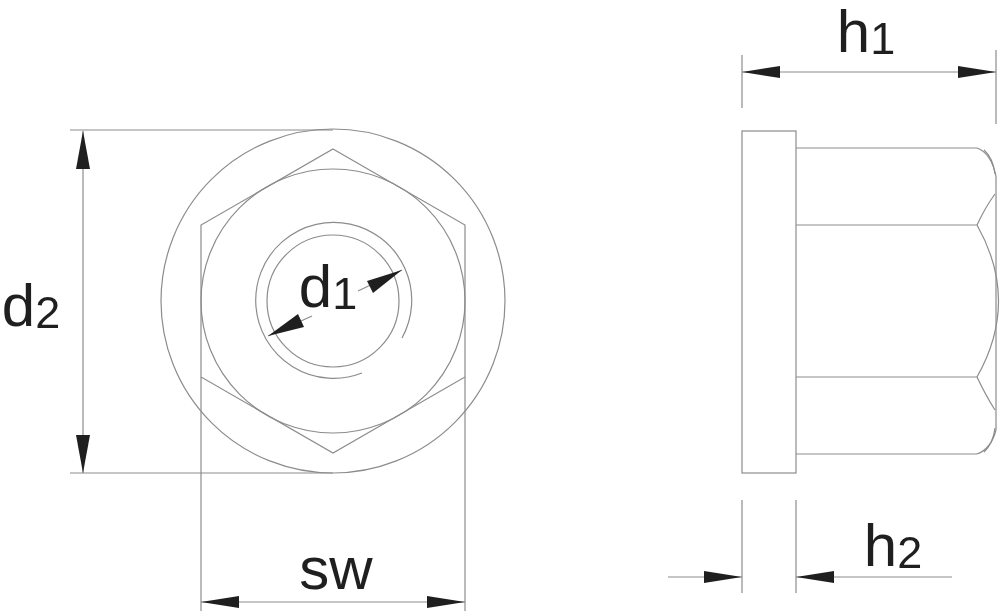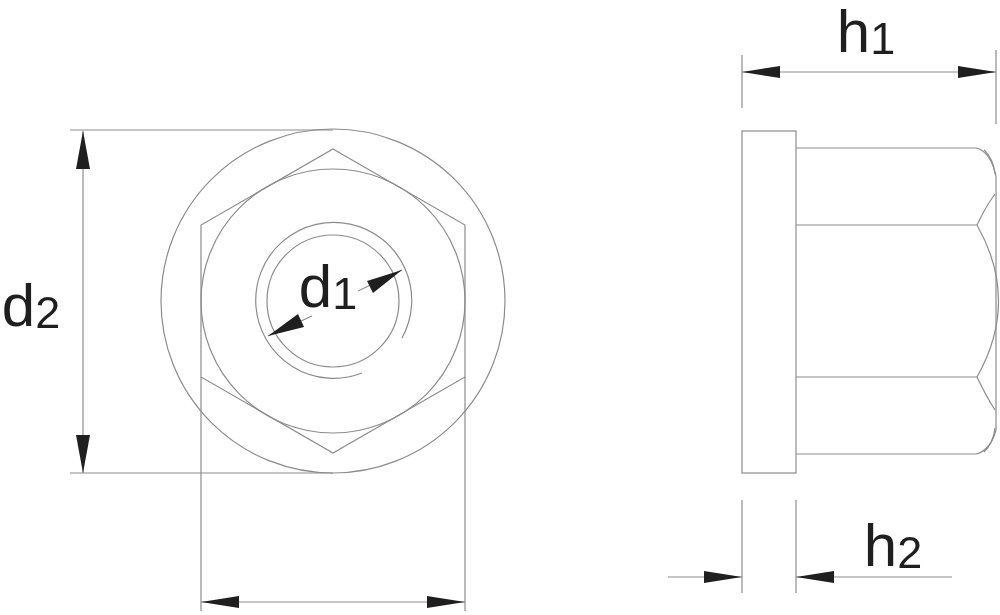--- a/index.html
+++ b/index.html
@@ -95,20 +95,24 @@
   <div class="dim-label" style="left:31px;  top:306px;">
     <span class="main">d</span>
       <span class="sub">2</span>
   </div>
 
   <div class="dim-label" style="left:328px; top:287px;">
     <span class="main">d</span>
       <span class="sub">1</span>
   </div>
 
+  <div class="dim-label" style="left:336px; top:569px;">
+    <span class="main">sw</span>
+      <span class="sub"></span>
+  </div>
 
   <div class="dim-label" style="left:866px; top:32px;">
     <span class="main">h</span>
       <span class="sub">1</span>
   </div>
 
   <div class="dim-label" style="left:893px; top:546px;">
     <span class="main">h</span>
       <span class="sub">2</span>
   </div>

